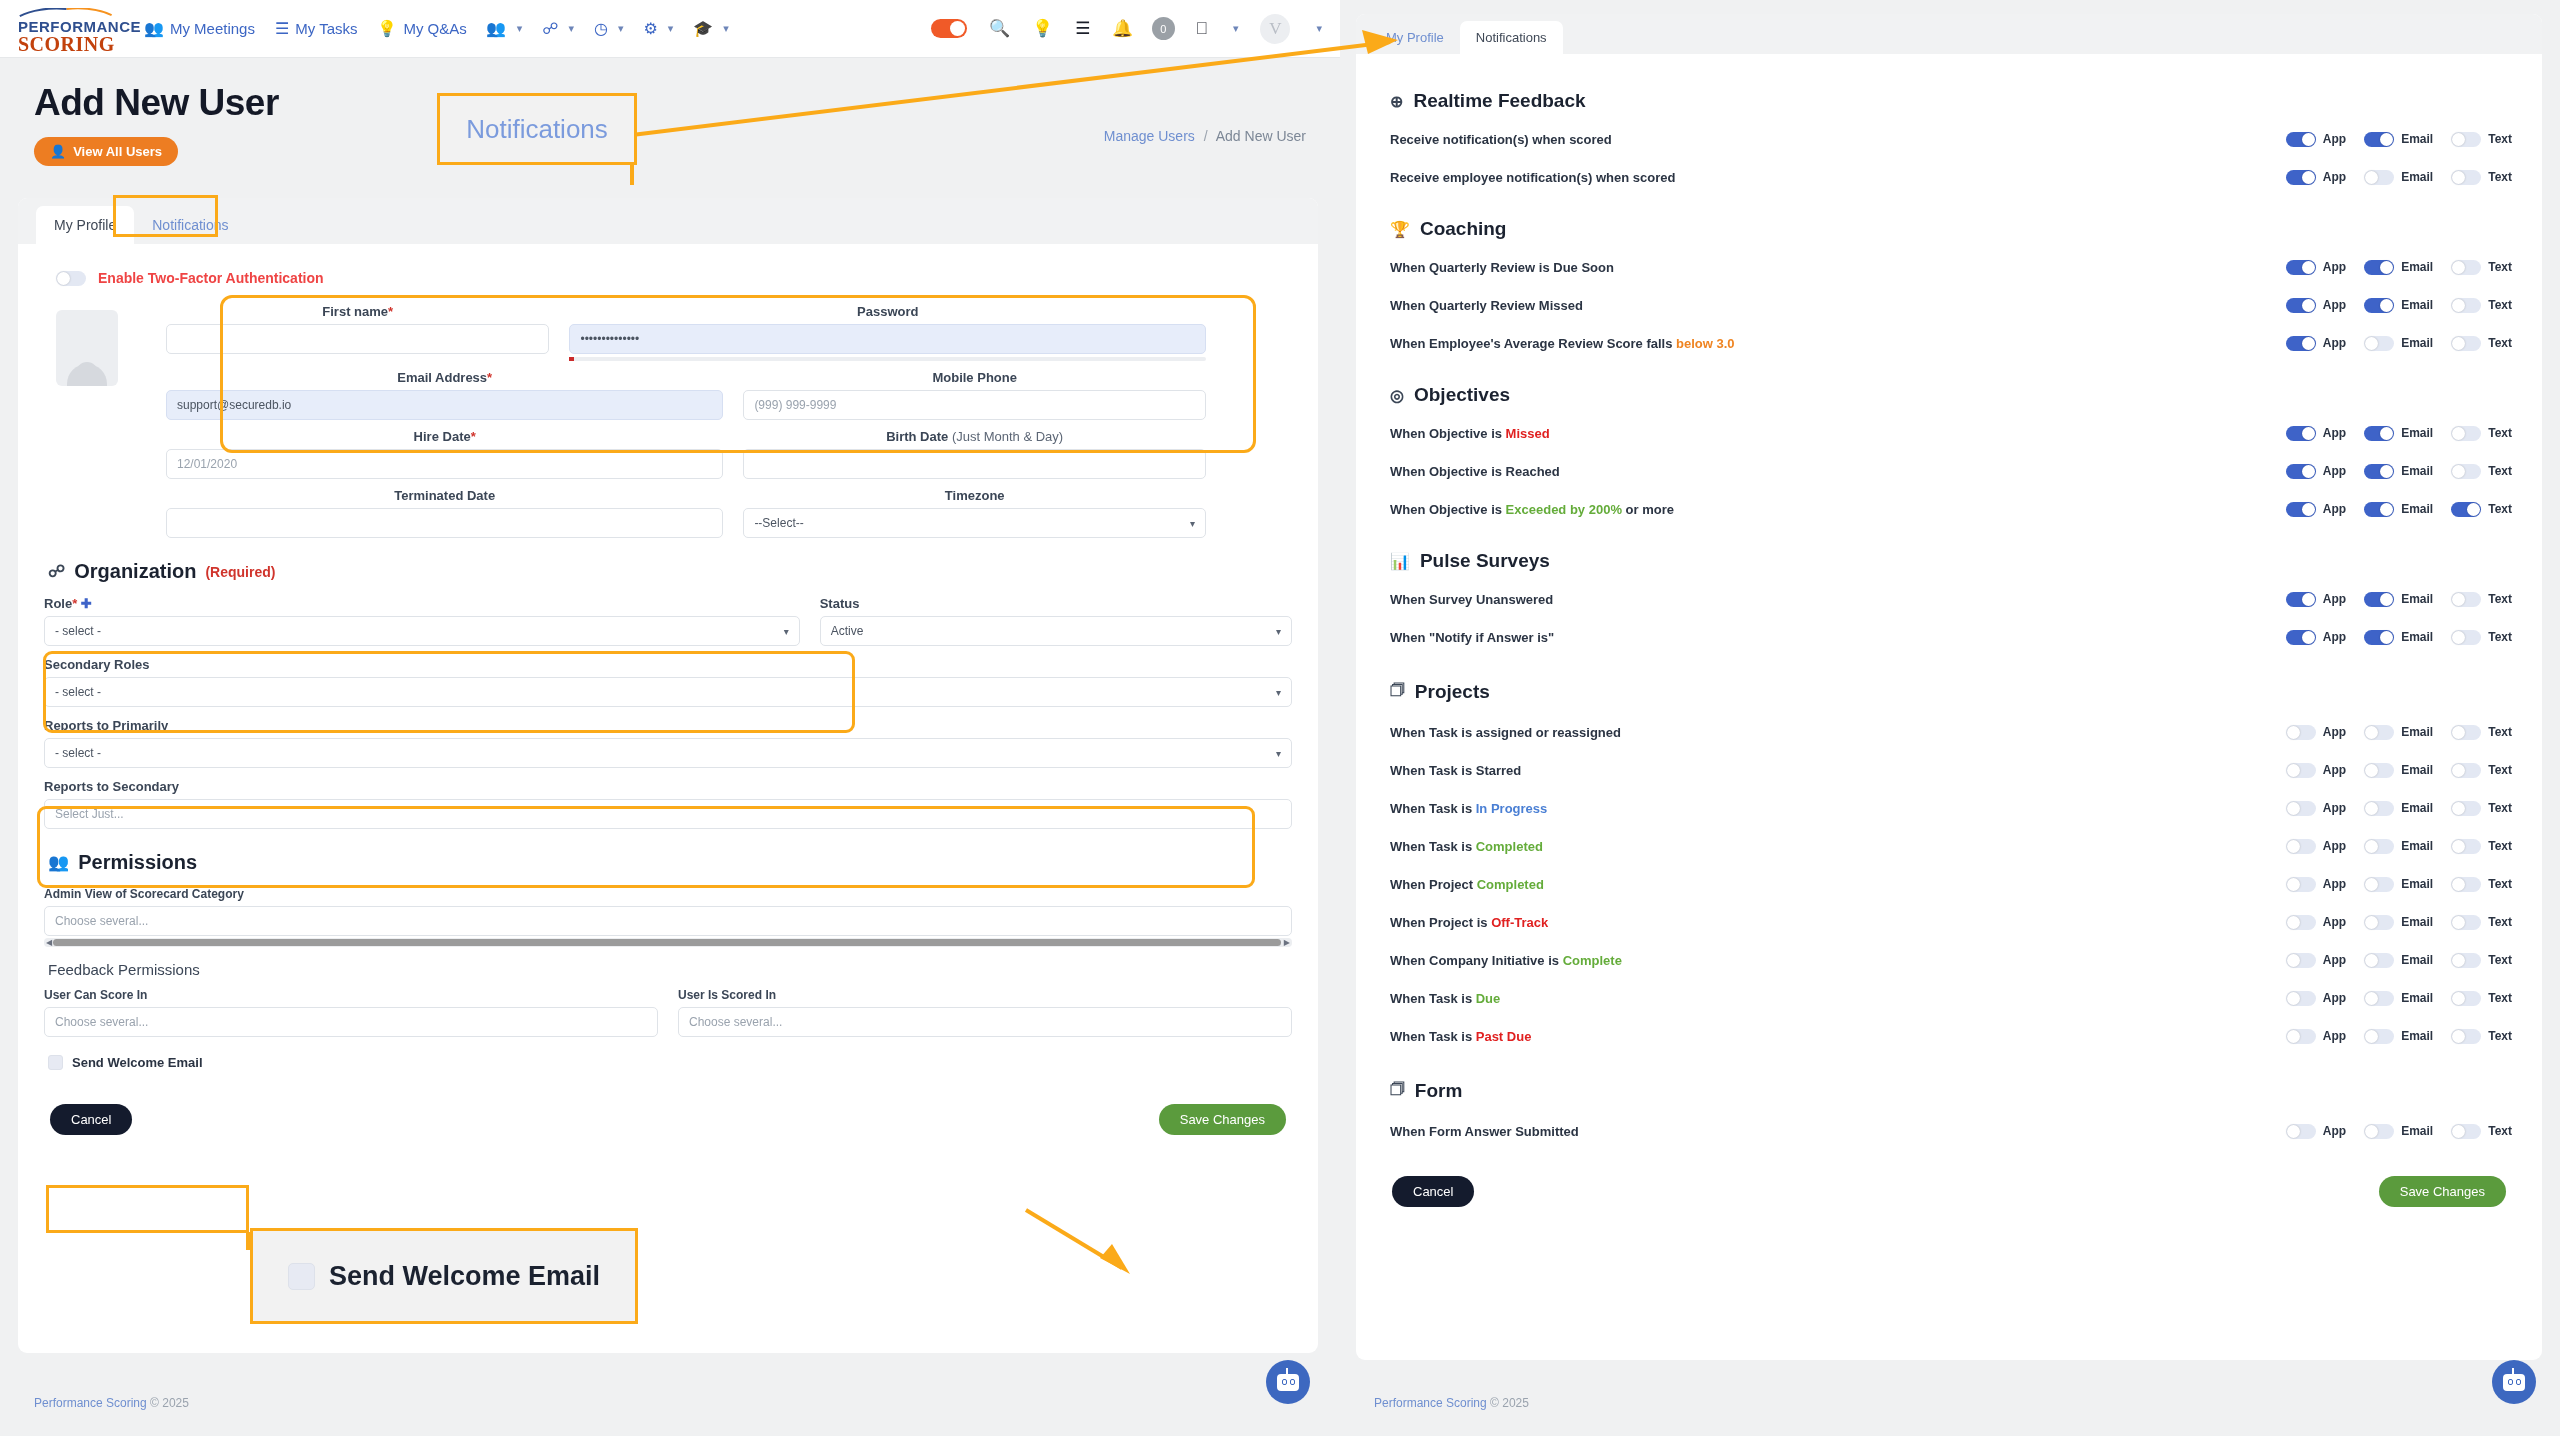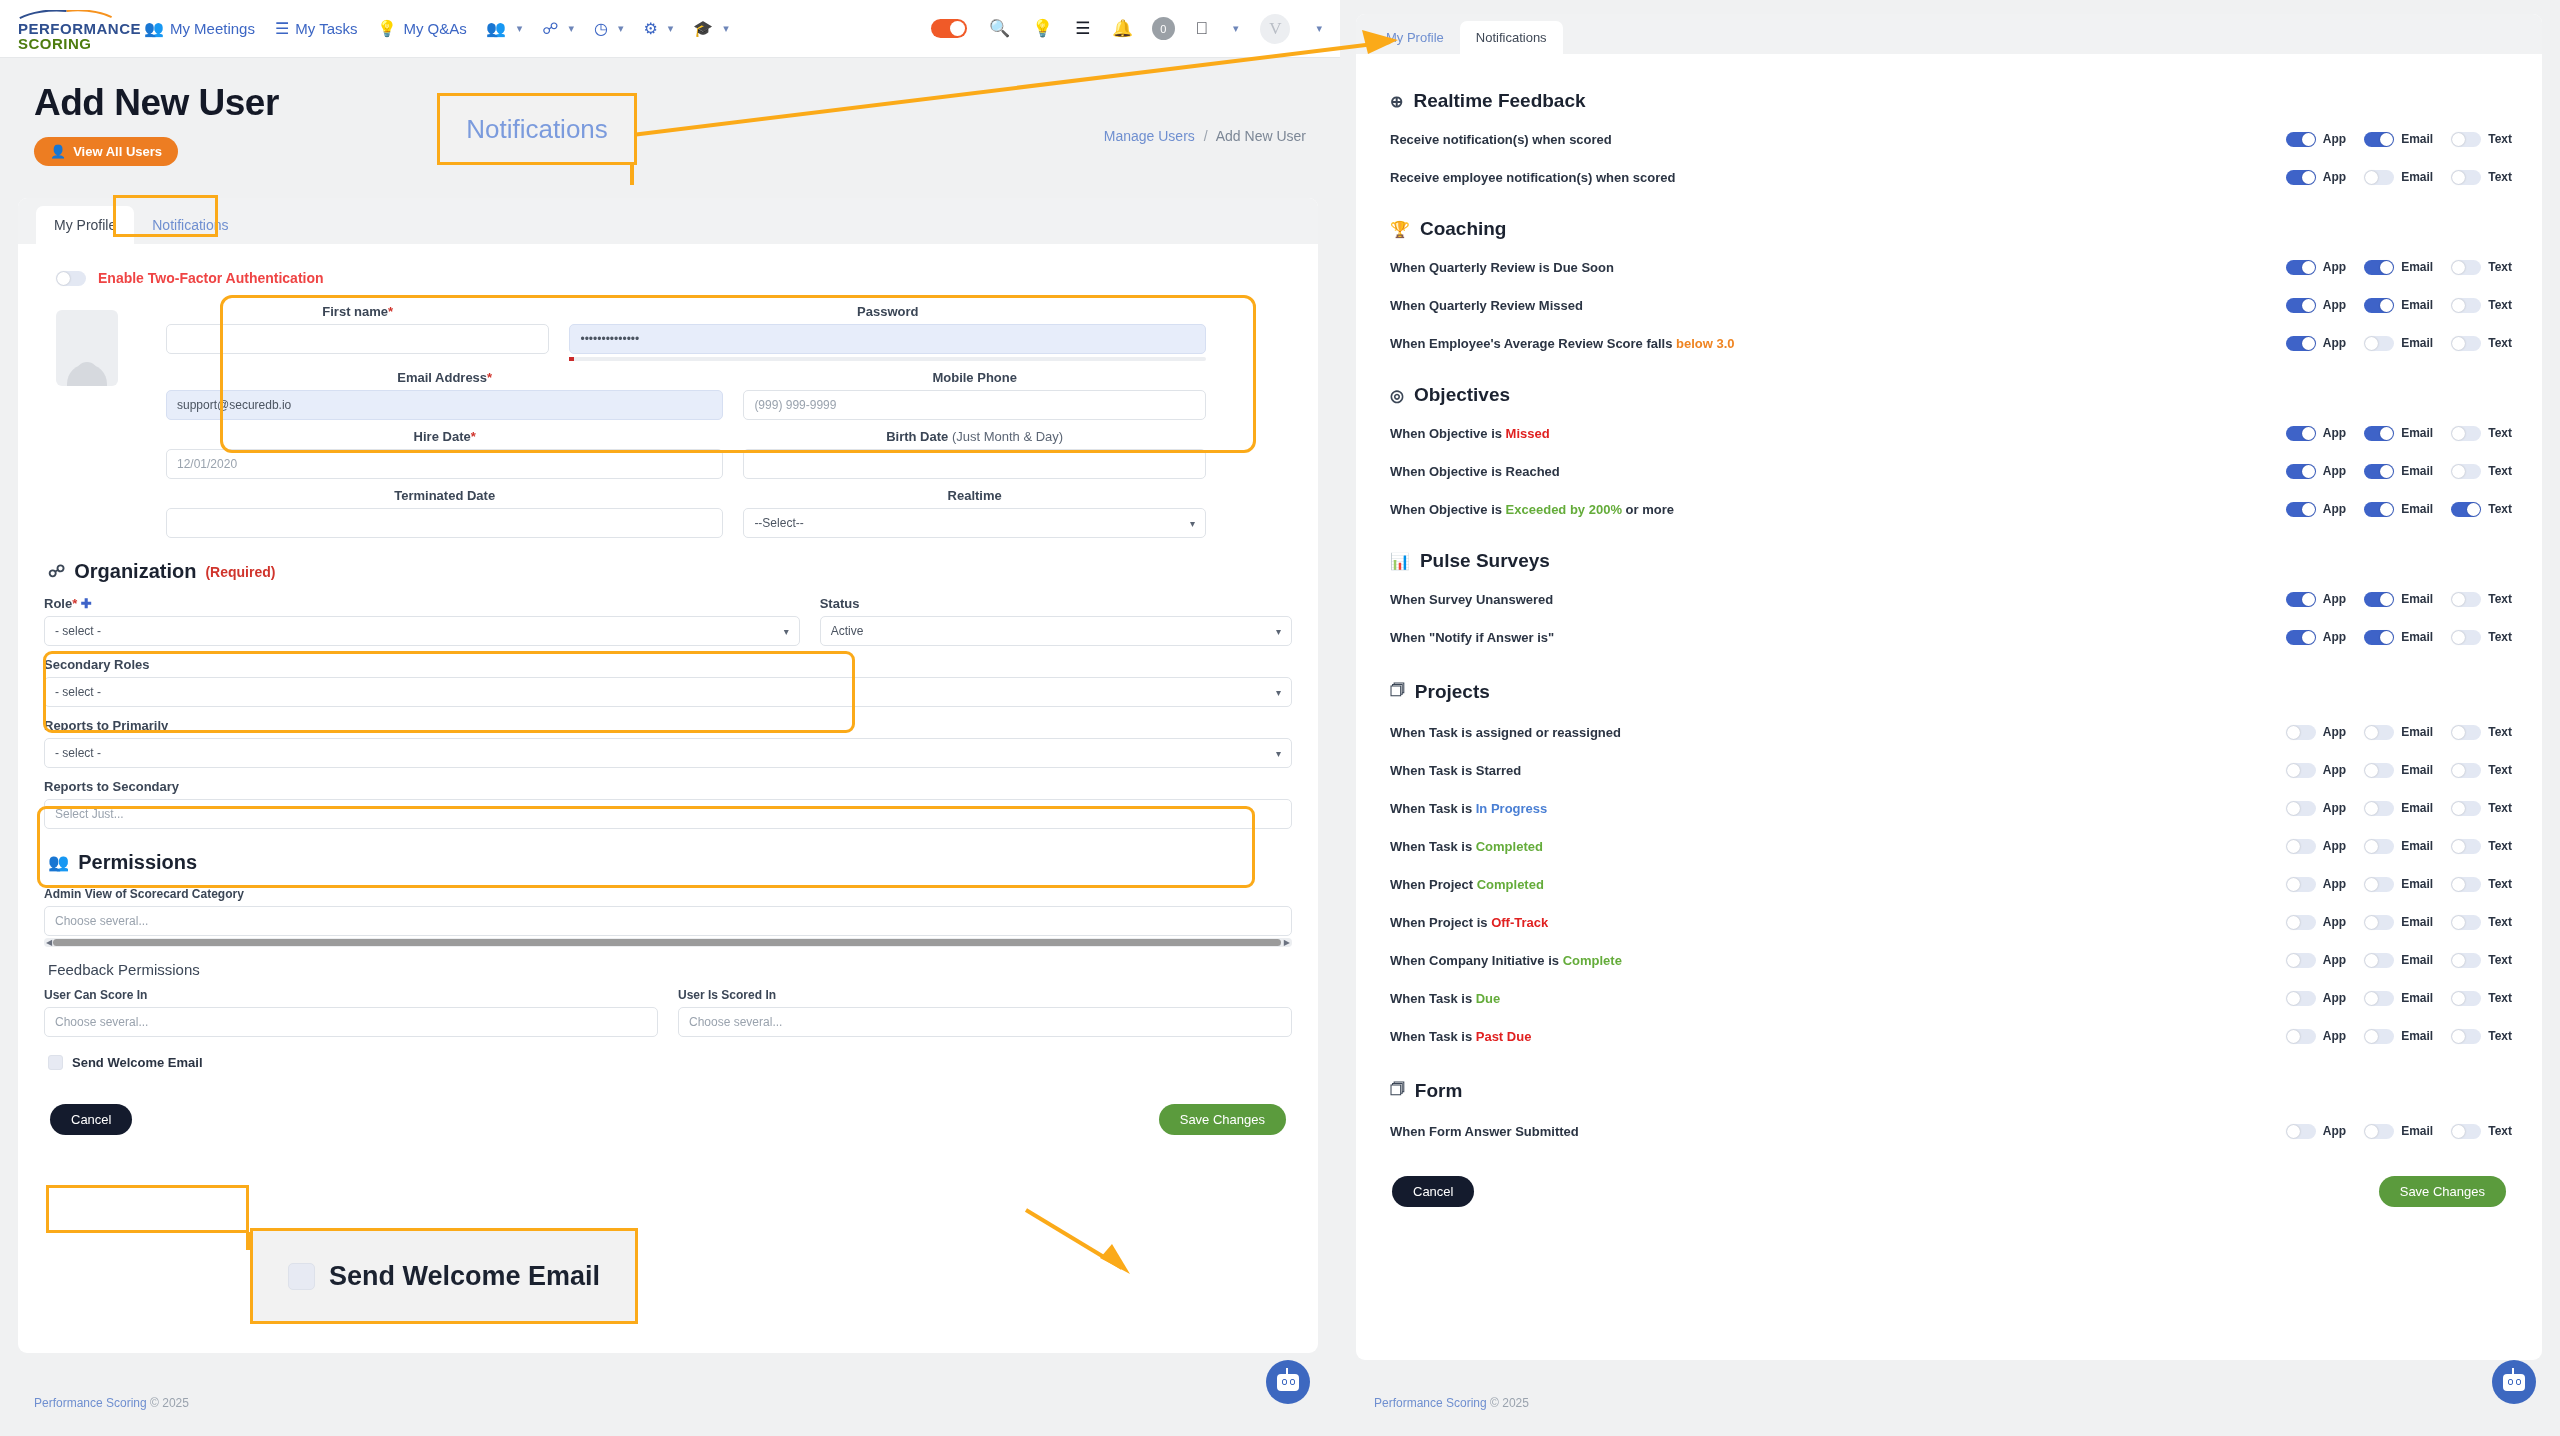--- a/index.html
+++ b/index.html
@@ -17,21 +17,21 @@
     position:absolute; left:0; top:0; width:1340px; height:1436px;
     background:#f0f1f2; overflow:hidden;
   }
   .navbar {
     height:58px; background:#fff; display:flex; align-items:center;
     padding:0 18px; border-bottom:1px solid #e6e8ea;
     position:relative; z-index:3;
   }
   .logo { width:108px; margin-right:18px; line-height:1; }
   .logo .lg1 { font-size:15px; font-weight:bold; letter-spacing:.5px; color:#2f4f8f; }
-  .logo .lg2 { font-size:15px; font-weight:bold; letter-spacing:.5px; color:#4d7c0f; }
+  .logo .lg2 { font-size:20px; font-weight:bold; letter-spacing:.5px; color:#c2410c;font-family:Liberation Serif, serif; }
   .logo .arc { height:9px; }
   .navitem {
     display:flex; align-items:center; gap:6px; color:#3c66c4;
     font-size:15px; margin-right:20px; white-space:nowrap; cursor:pointer;
   }
   .navitem .ic { color:#3c66c4; font-size:16px; line-height:1; }
   .caret { color:#6d85b8; font-size:11px; margin-left:4px; }
   .nav-spacer { flex:1; }
   .nav-right { display:flex; align-items:center; gap:22px; }
   .pill-toggle {
@@ -364,21 +364,21 @@
               <div class="fin"></div>
             </div>
           </div>
 
           <div class="frow">
             <div class="fcol" style="flex:2">
               <div class="flabel">Terminated Date</div>
               <div class="fin"></div>
             </div>
             <div class="fcol wide">
-              <div class="flabel">Realtime</div>
+              <div class="flabel">Timezone</div>
               <div class="fin sel">
                 <span class="cv">--Select--</span>
                 <span class="ar">▾</span>
               </div>
             </div>
           </div>
         </div>
 
         <div class="section-h">
           <span class="sic">☍</span>

